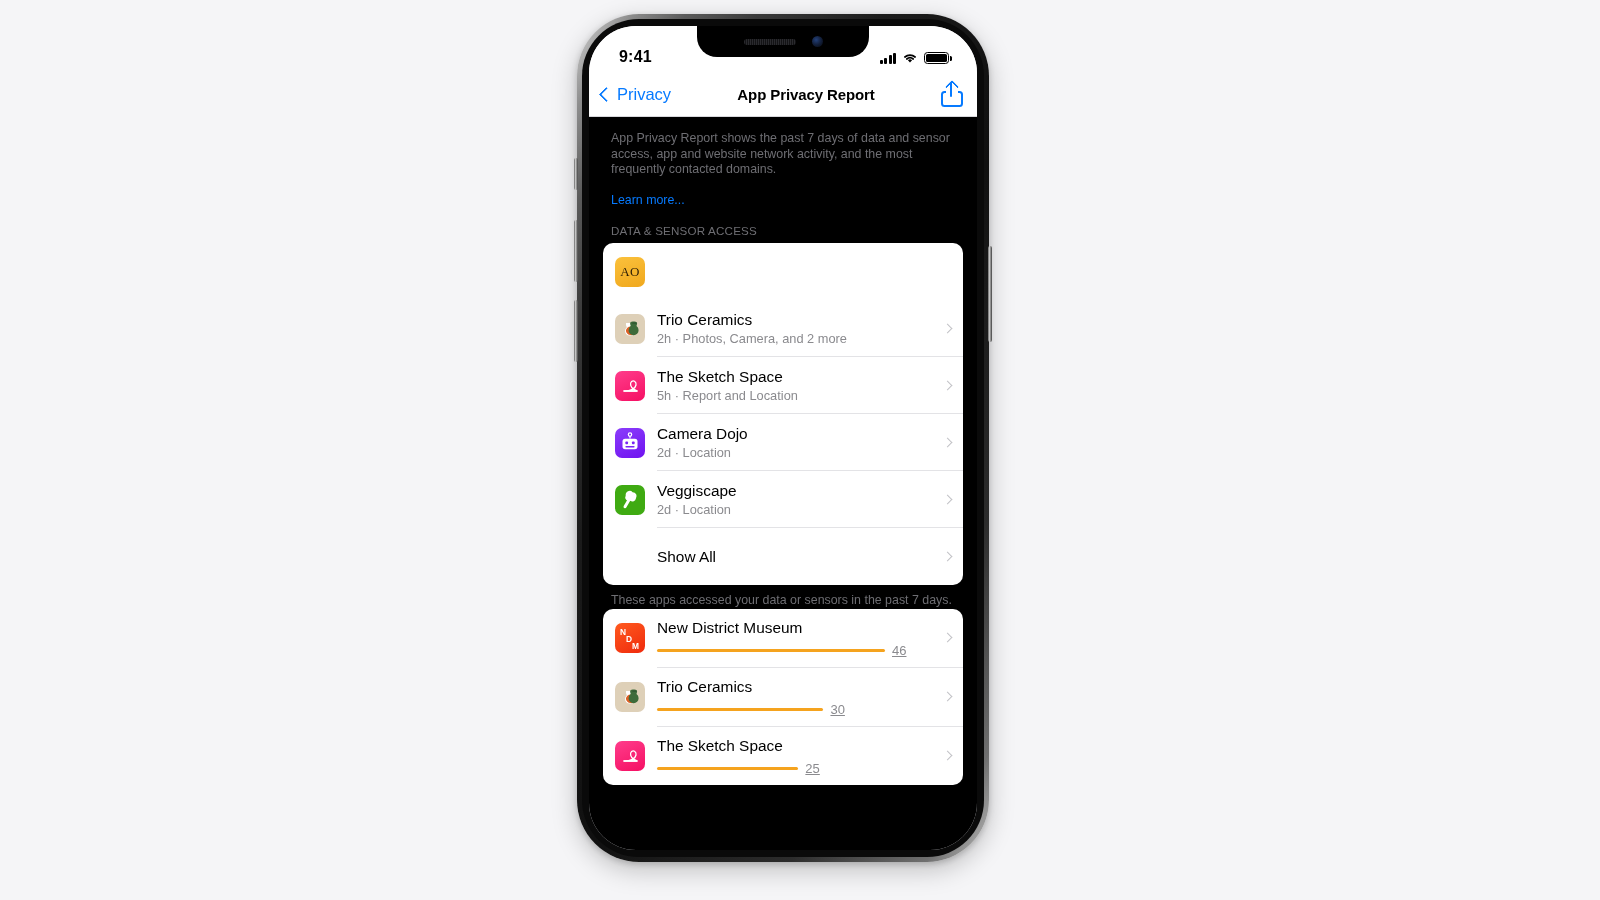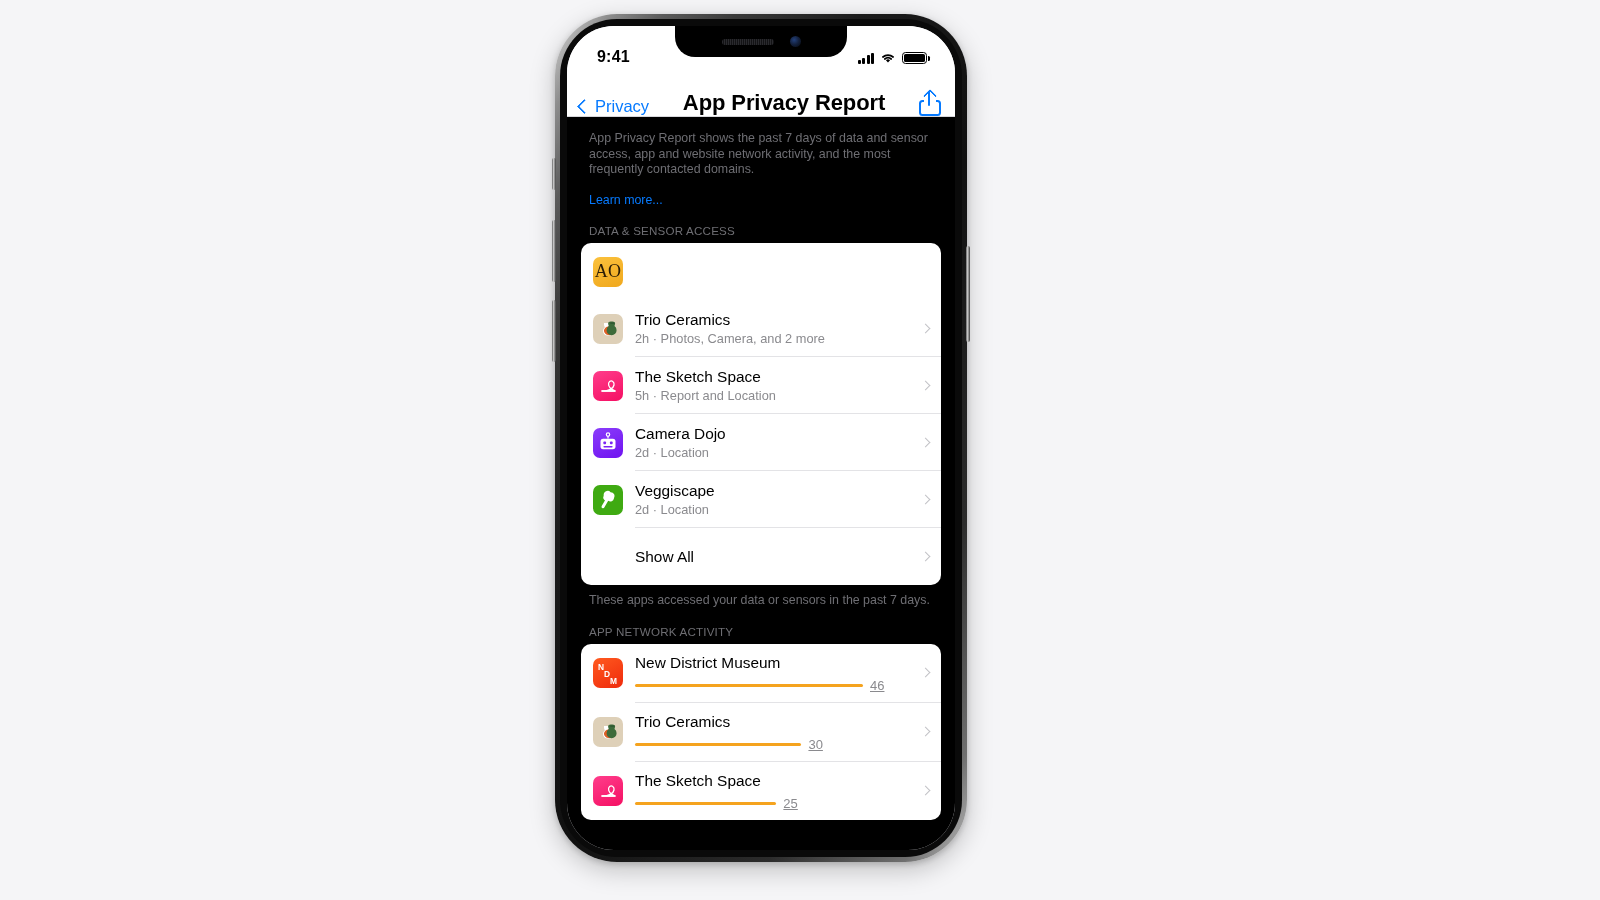--- a/index.html
+++ b/index.html
@@ -11,21 +11,21 @@
   }
 
   
   #stage {
     position: relative;
     width: 1600px; height: 900px;
     background: #f5f5f7;
   }
   .phone {
     position: absolute;
-    left: 555px; top: 14px;
+    left: 577px; top: 14px;
     width: 412px; height: 848px;
   }
   .phone-outer {
     position: absolute; inset: 0;
     border-radius: 62px;
     background: linear-gradient(120deg,#d9d9d9 0%,#8d8d8d 6%,#5b5b5b 12%,#3a3a3a 20%,#1b1b1b 34%,#101010 55%,#2c2c2c 78%,#6f6f6f 93%,#bdbdbd 100%);
     box-shadow: 0 8px 26px rgba(0,0,0,.22), 0 2px 6px rgba(0,0,0,.18);
   }
   .phone-inner {
     position: absolute; left: 5px; top: 5px; right: 5px; bottom: 5px;
@@ -94,33 +94,33 @@
   .batt::after {
     content:''; position:absolute; right:-3.6px; top:3.2px;
     width: 2px; height: 5px; background:#000; border-radius:0 1.5px 1.5px 0;
   }
   .batt span { display:block; height:100%; width:100%; background:#000; border-radius:1.6px; }
 
   
   .navbar {
     position: relative; z-index: 20;
     height: 45px; background: #fff;
-    display: flex; align-items: flex-end; justify-content: space-between;
+    display: flex; align-items: center; justify-content: space-between;
     padding: 0 14px 0 8px;
     border-bottom: .5px solid #d8d8dc;
   }
   .nav-back { display: flex; align-items: center; cursor: pointer; }
   .chev-back {
     width: 11px; height: 11px;
     border-left: 2.6px solid #067aff; border-bottom: 2.6px solid #067aff;
     transform: rotate(45deg); margin-right: 5px; margin-left: 4px;
     border-radius: 1.5px;
   }
   .nav-back-label { font-size: 16.5px; color: #067aff; }
-  .nav-title { font-size: 22px; font-weight: bold; color: #000; letter-spacing: -.1px; }
+  .nav-title { font-size: 15px; font-weight: bold; color: #000; letter-spacing: -.1px; }
   .share-icon { width: 22px; height: 26px; position: relative; cursor: pointer; }
   .share-icon .box {
     position: absolute; left: 0; bottom: 0; width: 22px; height: 16px;
     border: 2px solid #067aff; border-radius: 3.5px;
   }
   .share-icon .box::after {
     content:''; position:absolute; left:3px; right:3px; top:-3px; height:6px; background:#fff;
   }
   .share-icon .arrow {
     position: absolute; left: 9.2px; top: 1px; width: 2.2px; height: 15px;
@@ -193,21 +193,21 @@
   
   .home-ind {
     position: absolute; left: 50%; bottom: 6px; transform: translateX(-50%);
     width: 134px; height: 5px; border-radius: 3px; background: #000;
     z-index: 50;
   }
 
   
   .ic-ao { background: linear-gradient(160deg,#fbc13c,#f0a81d);
     display:flex; align-items:center; justify-content:center;
-    font-family: "Liberation Serif", serif; font-size: 18px; color:#2a1c06; letter-spacing:.3px; }
+    font-family: "Liberation Serif", serif; font-size: 13px; color:#2a1c06; letter-spacing:.3px; }
   .ic-trio { background: #ded0b8; }
   .ic-sketch { background: linear-gradient(155deg,#ff3d8b,#f50f63); }
   .ic-robot { background: linear-gradient(155deg,#8b3dfb,#6f12f0); }
   .ic-veg { background: #3faa12; }
   .ic-ndm { background: linear-gradient(150deg,#ff5a1f,#ef2a0c);
     position: relative; }
   .ndm-l { position:absolute; color:#fff; font-size:8.4px; font-weight:bold; line-height:1; }
   .ndm-n { left: 5px;  top: 5px; }
   .ndm-d { left: 11px; top: 12px; }
   .ndm-m { left: 17px; top: 19px; }
@@ -357,21 +357,20 @@
             <div class="row-body" style="min-height:44px">
               <div class="row-title">Show All</div>
               <div class="chev"></div>
             </div>
           </div>
 
         </div>
 
         <div class="footnote">These apps accessed your data or sensors in the past 7 days.</div>
 
-        <div class="sec-header">APP NETWORK ACTIVITY</div>
 
         <div class="card">
 
           <div class="row">
             <div class="row-icon ic-ndm">
               <span class="ndm-l ndm-n">N</span>
               <span class="ndm-l ndm-d">D</span>
               <span class="ndm-l ndm-m">M</span>
             </div>
             <div class="row-body">

